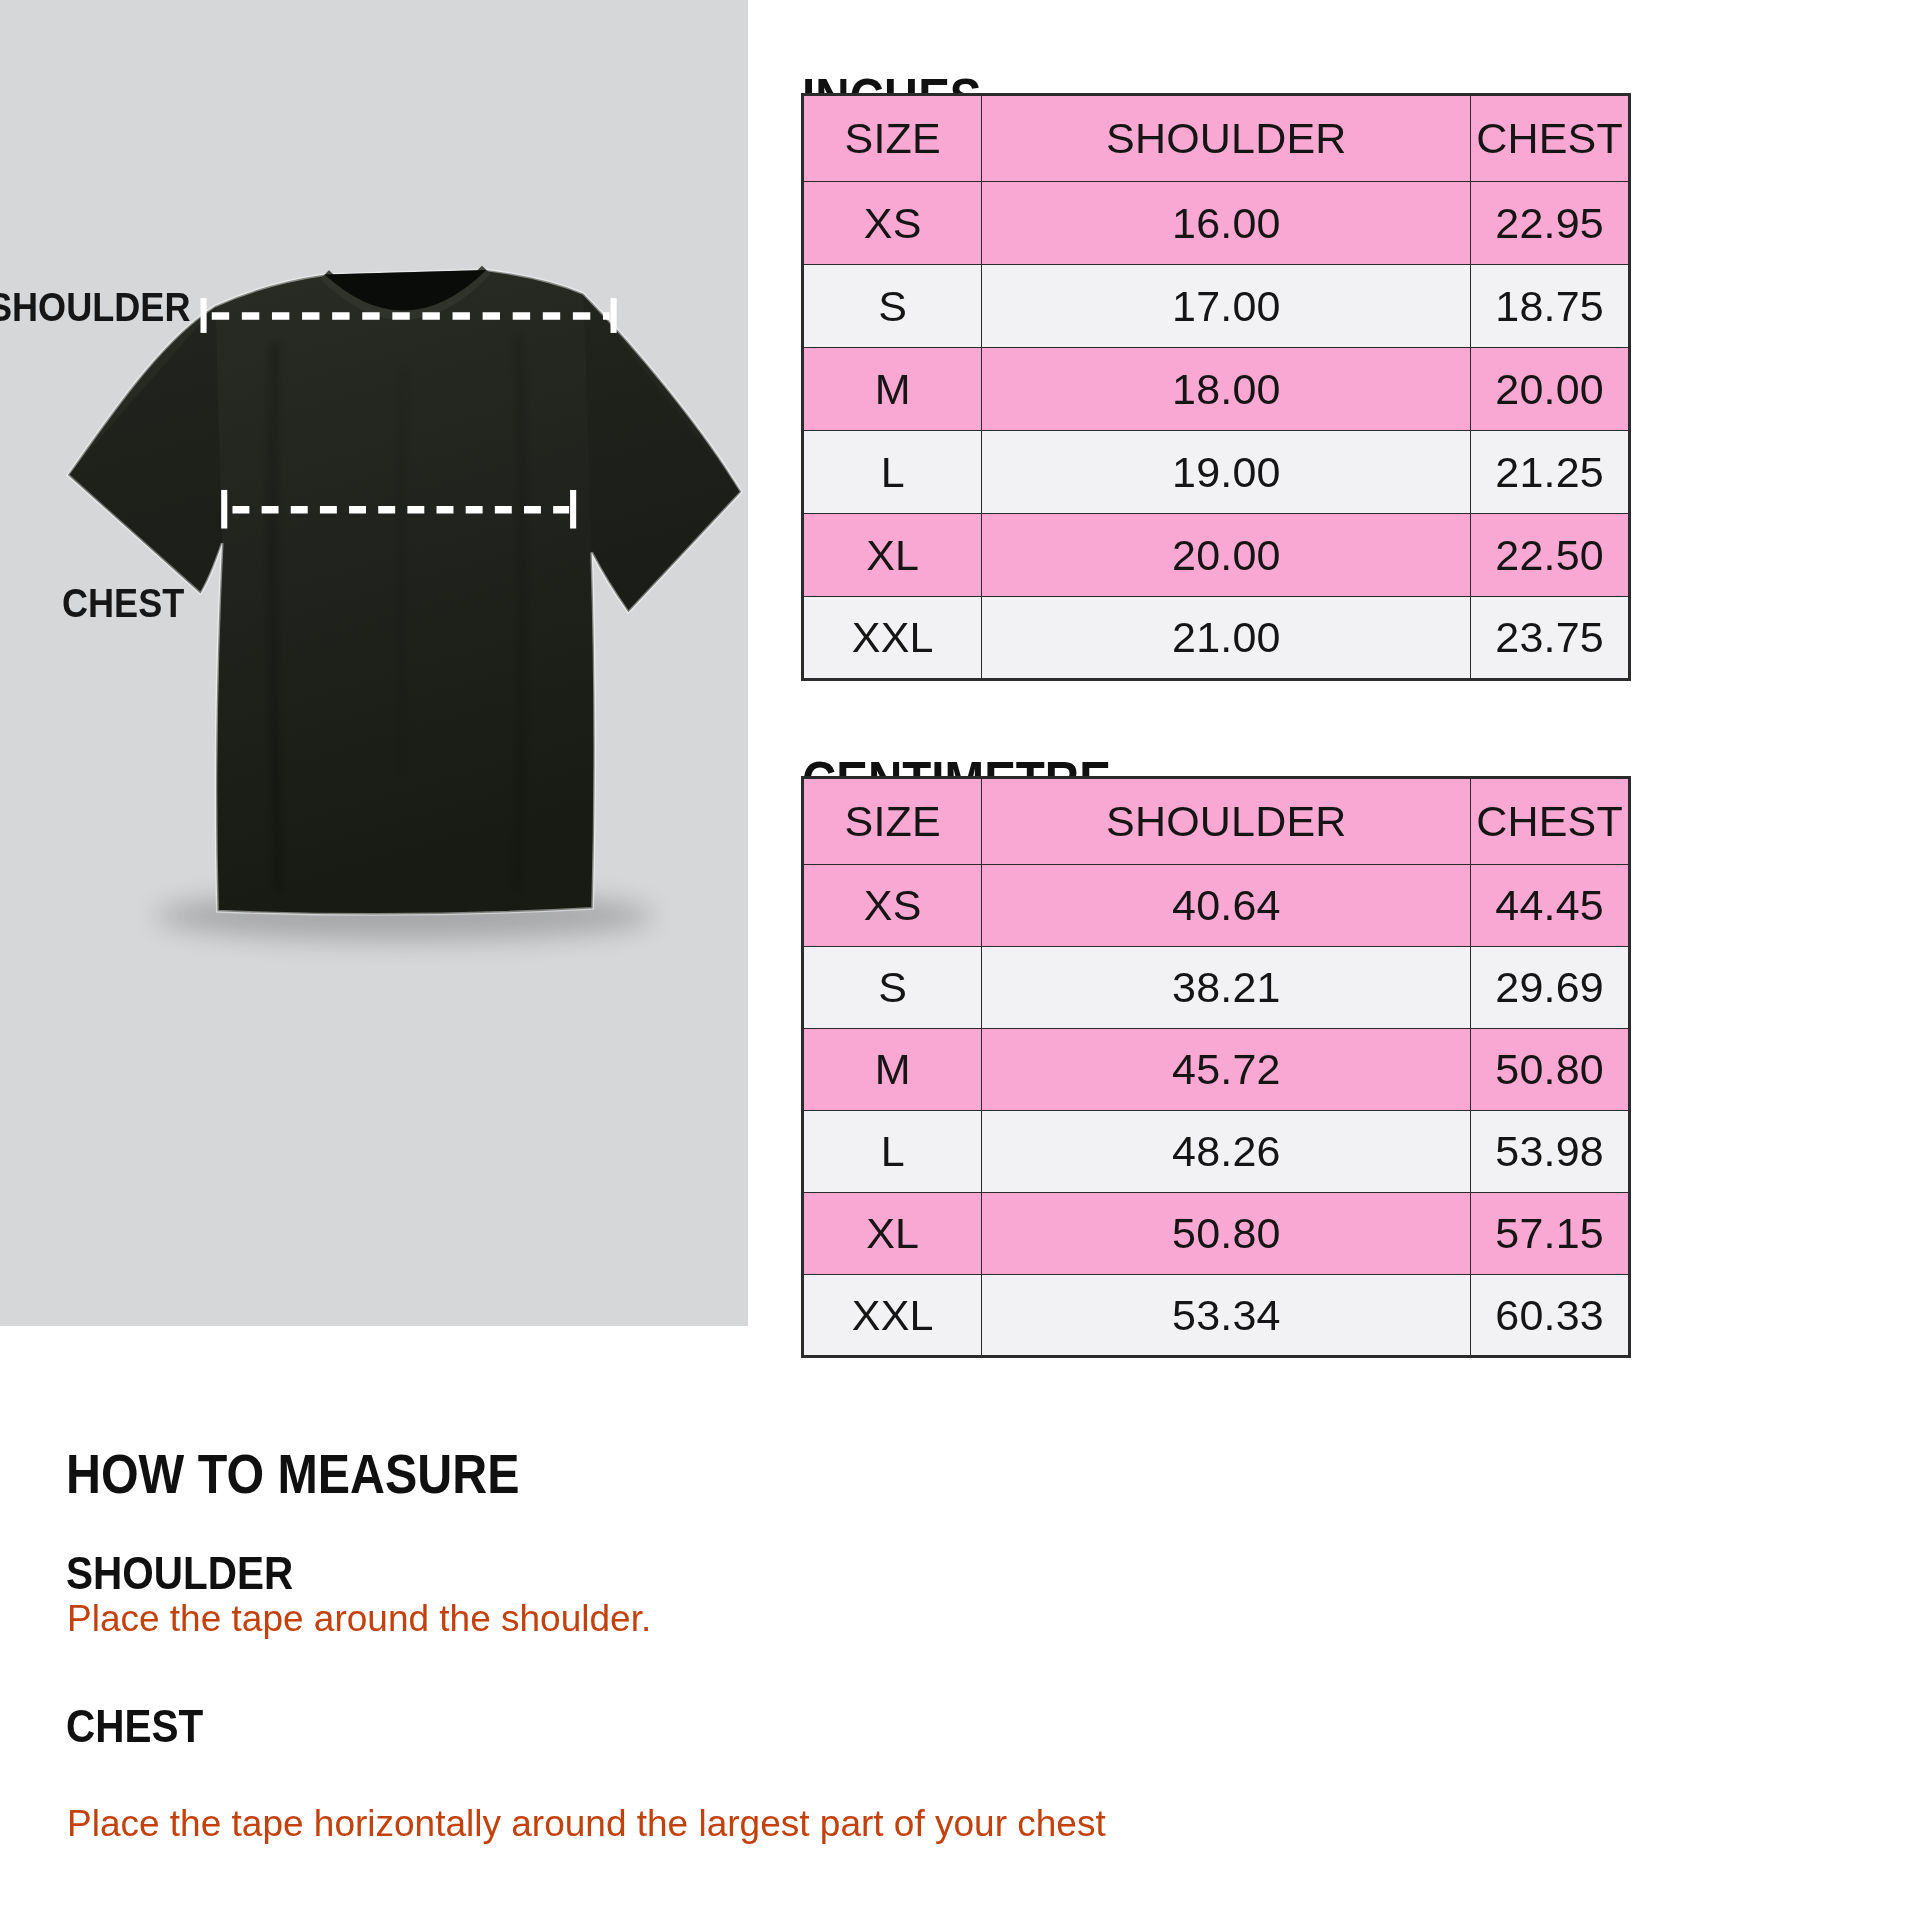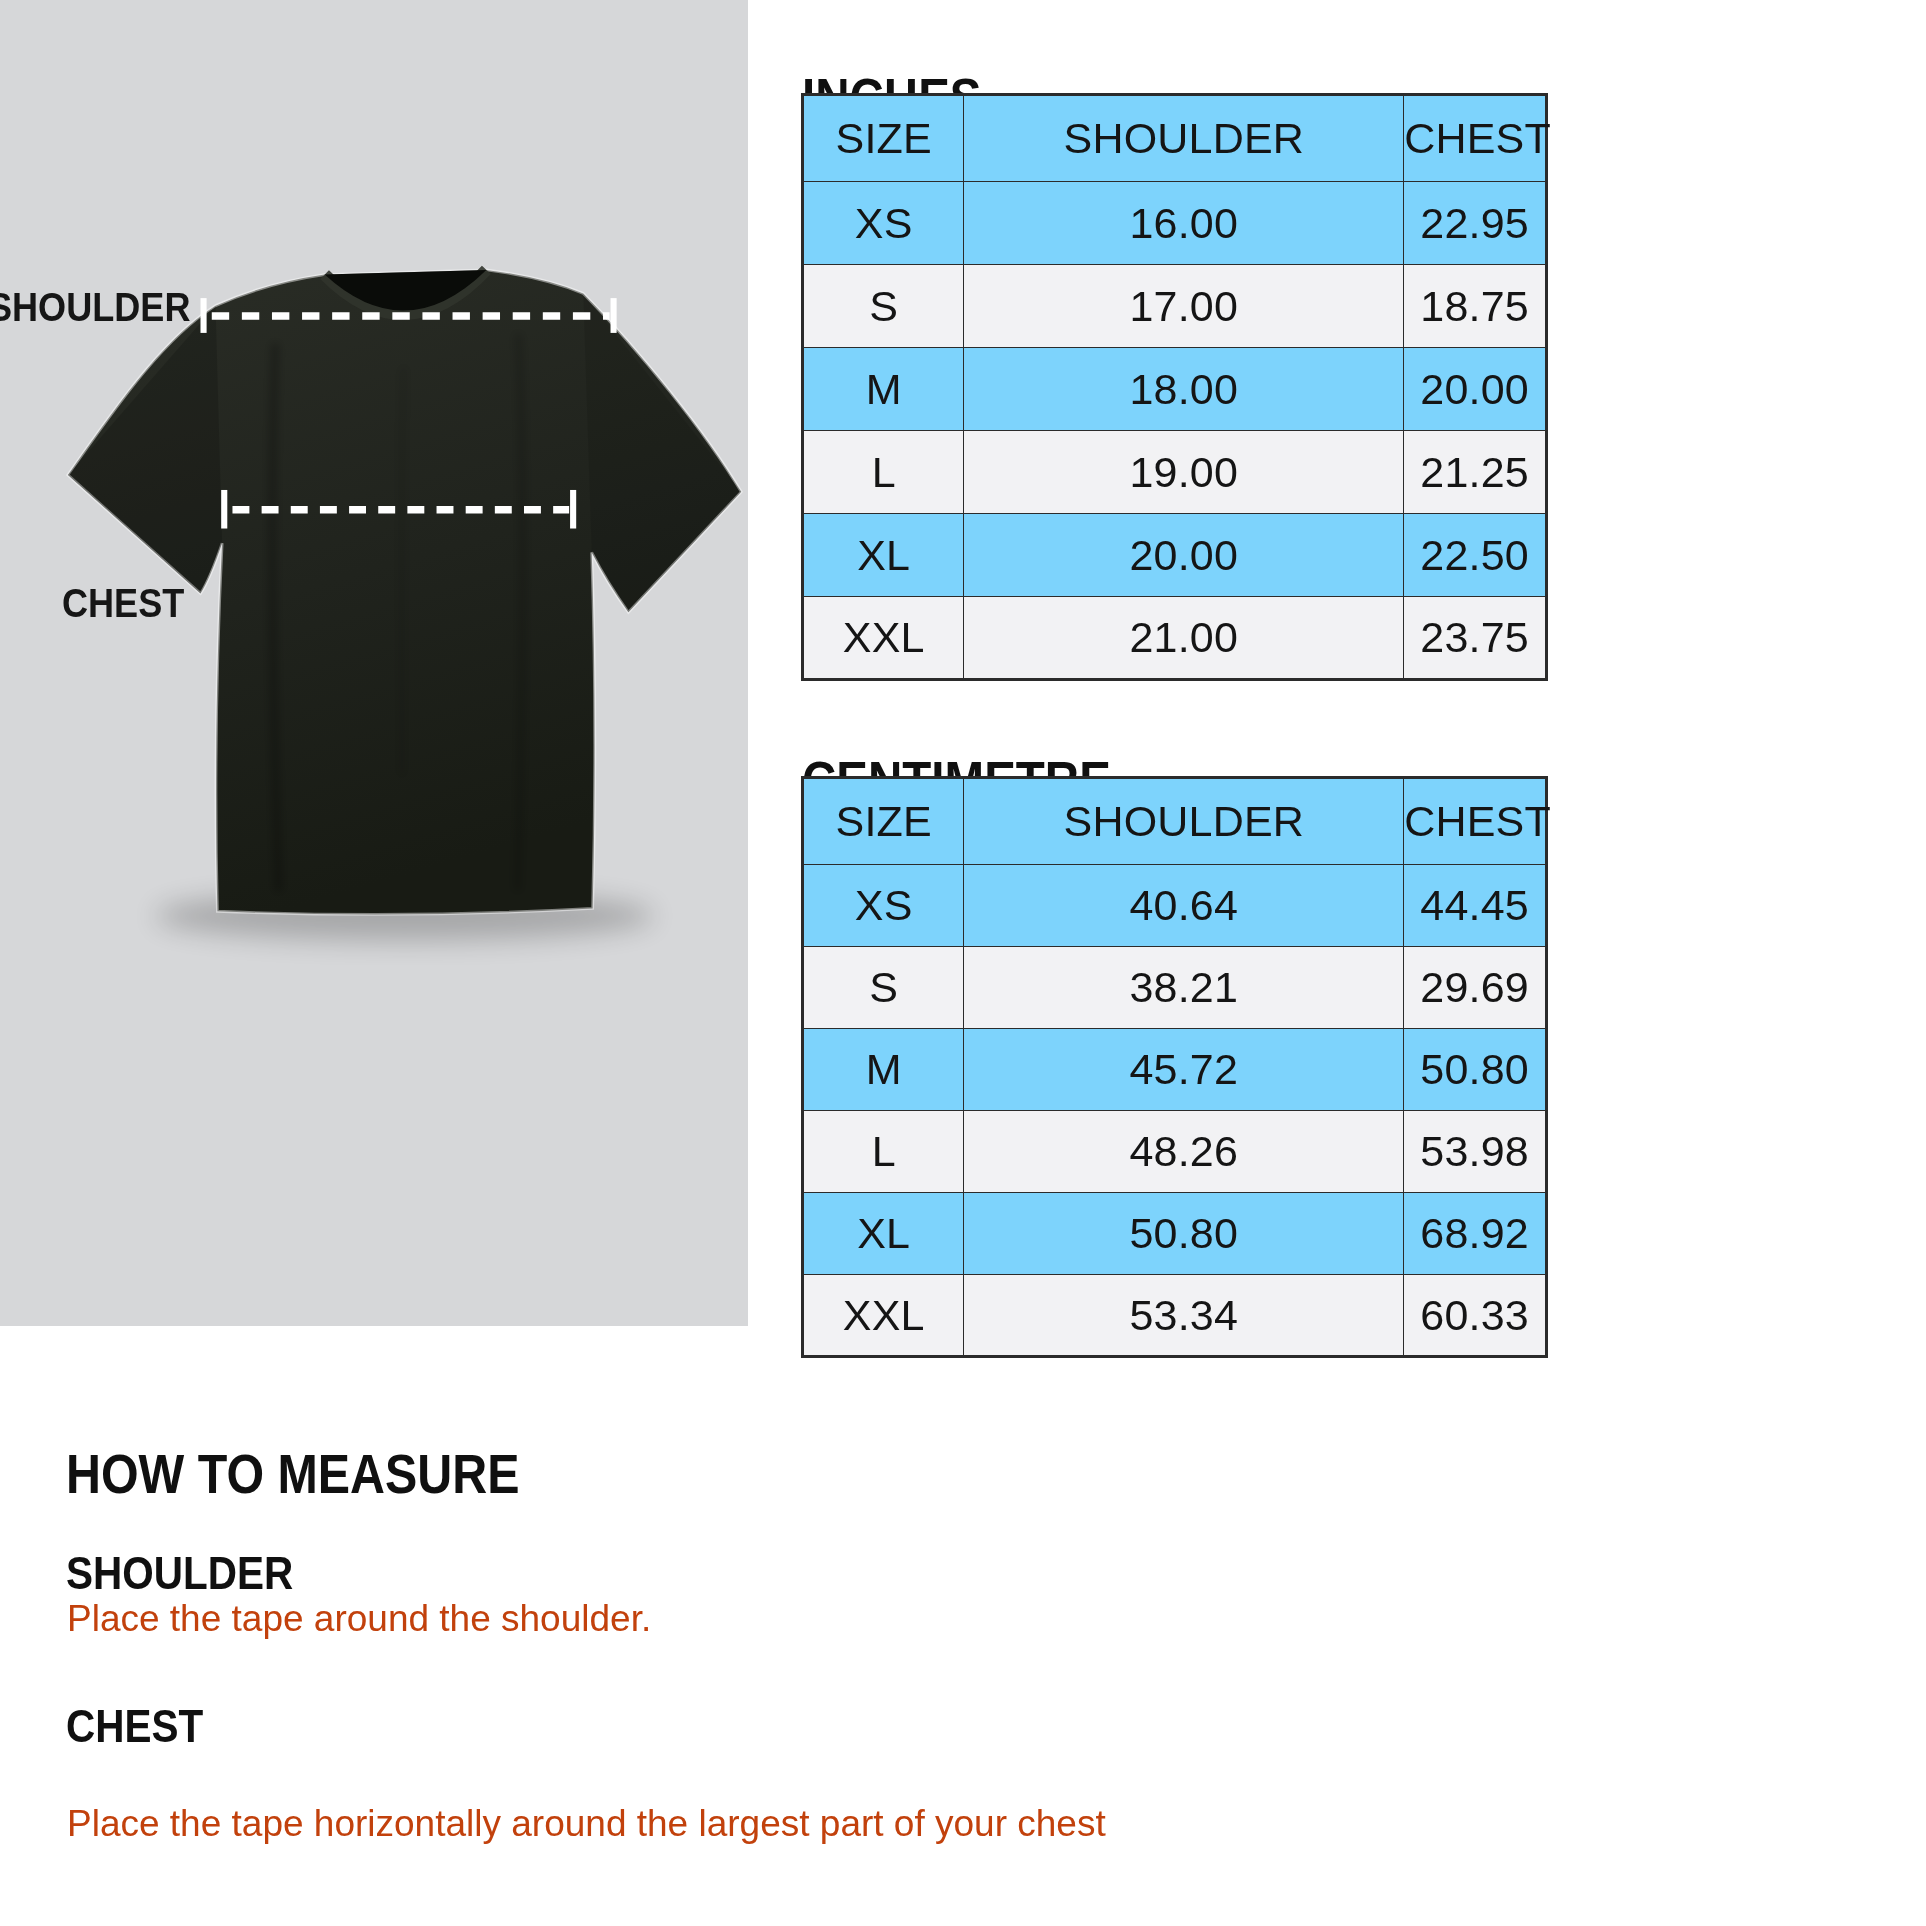--- a/index.html
+++ b/index.html
@@ -16,21 +16,21 @@
   .label-chest{left:62px;top:583px;}
 
   
   .h-big{position:absolute;font-weight:700;color:#101010;line-height:1;white-space:nowrap;
          transform:scaleX(.88);transform-origin:left top;}
   .inches-title{left:802px;top:25.4px;font-size:54px;}
   .cm-title{left:802px;top:708px;font-size:54px;}
 
   
   .size-table{position:absolute;left:801px;border-collapse:collapse;table-layout:fixed;
-              width:747px;background:#7dd3fc;border:3.3px solid #2b2b2b;}
+              width:830px;background:#f9a8d4;border:3.3px solid #2b2b2b;}
   .size-table th,.size-table td{border:1.9px solid #2b2b2b;text-align:center;vertical-align:middle;
               padding:0;font-size:43px;color:#151515;letter-spacing:0.2px;}
   .size-table th{font-weight:500;}
   .size-table td{font-weight:400;}
   .size-table tbody tr:nth-child(even){background:#f2f2f4;}
   .inches-table{top:93px;}
   .inches-table thead tr{height:87px;}
   .inches-table tbody tr{height:83px;}
   .cm-table{top:776px;}
   .cm-table thead tr{height:87px;}
@@ -194,21 +194,21 @@
         <td>50.80</td>
       </tr>
       <tr>
         <td>L</td>
         <td>48.26</td>
         <td>53.98</td>
       </tr>
       <tr>
         <td>XL</td>
         <td>50.80</td>
-        <td>68.92</td>
+        <td>57.15</td>
       </tr>
       <tr>
         <td>XXL</td>
         <td>53.34</td>
         <td>60.33</td>
       </tr>
     </tbody>
   </table>
 
   <section>

